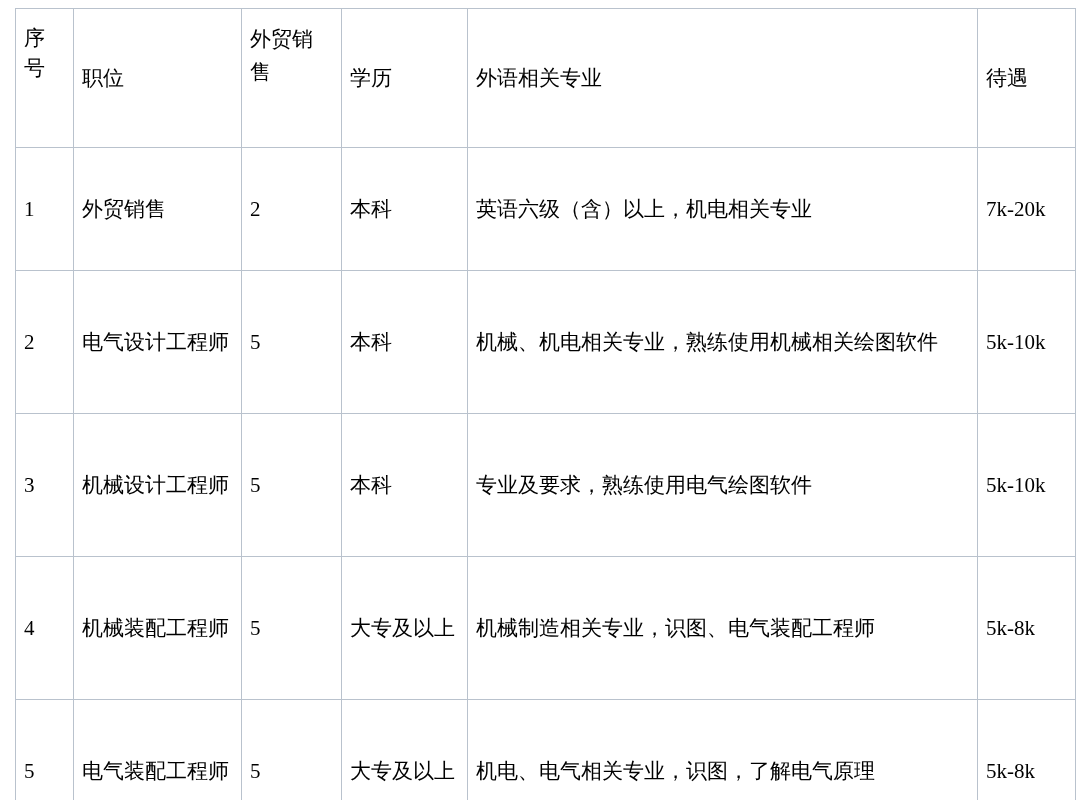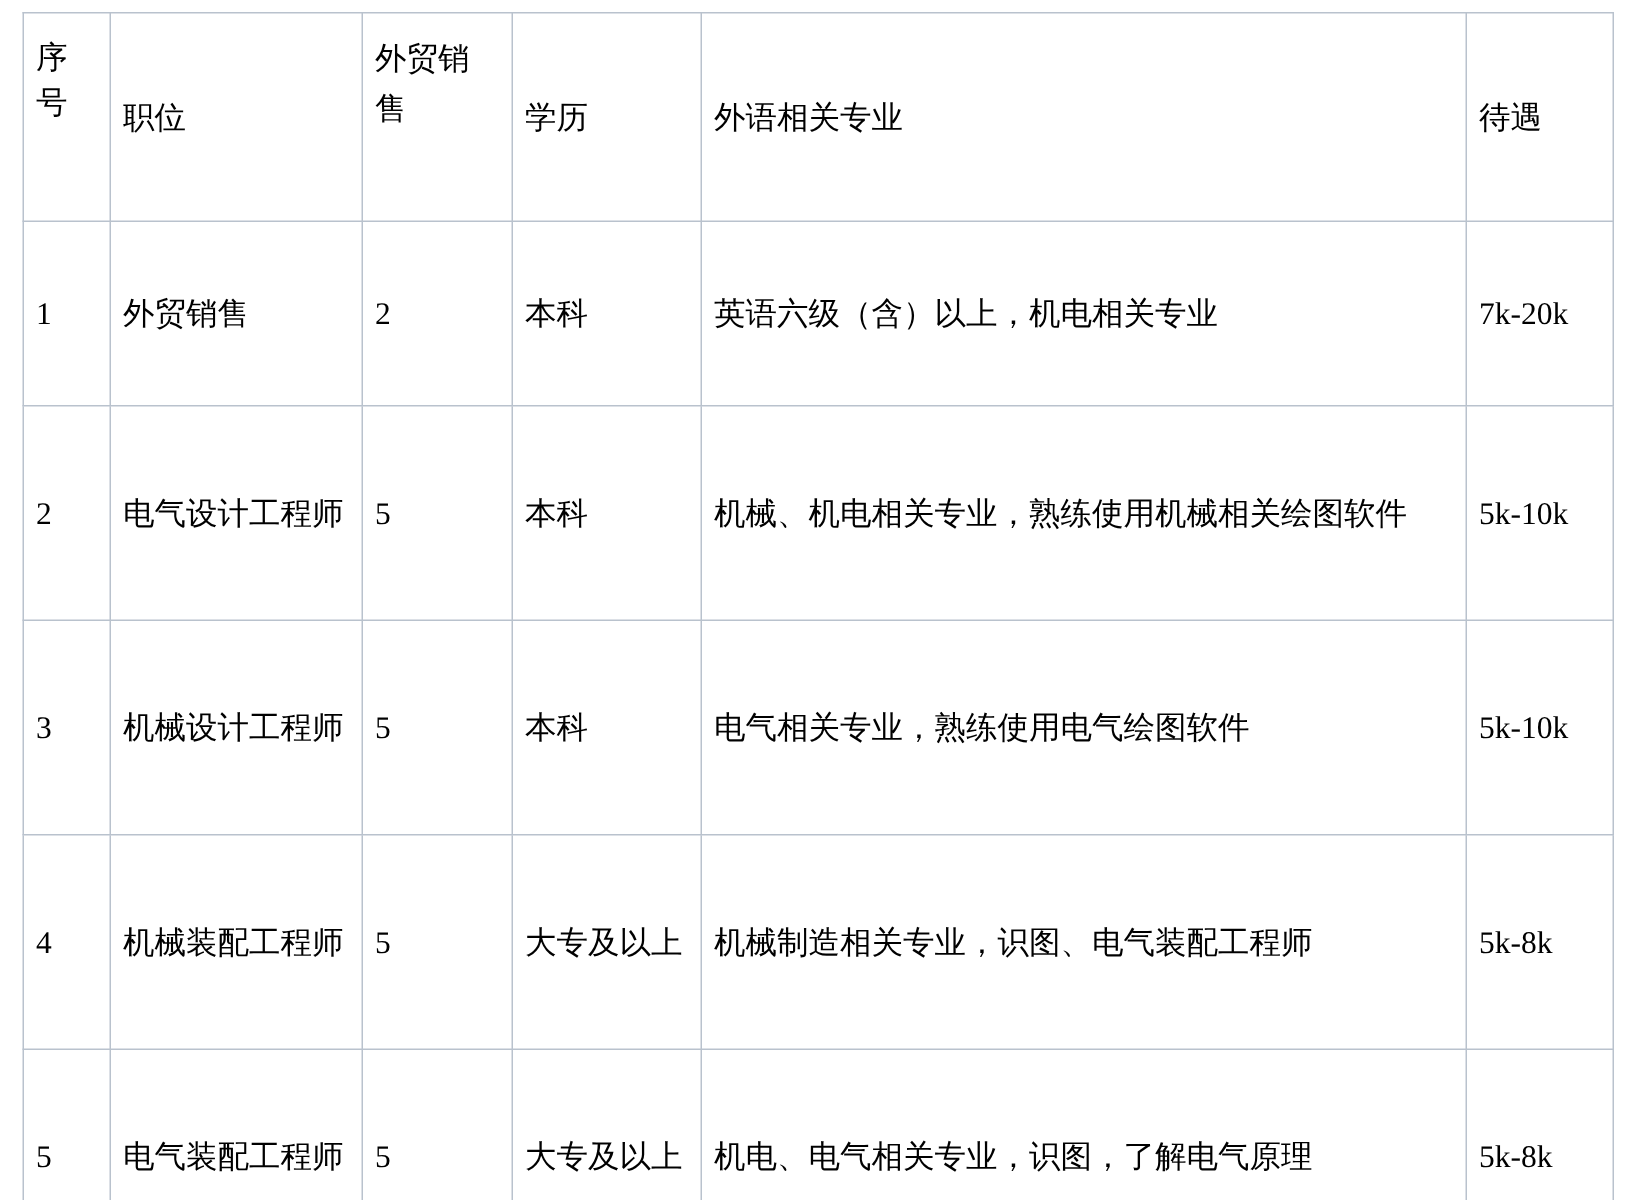--- a/index.html
+++ b/index.html
@@ -113,21 +113,21 @@
         <td class="edu">本科</td>
         <td class="req two-line">机械、机电相关专业，熟练使用机械相关绘图软件</td>
         <td class="pay two-line">5k-10k</td>
       </tr>
 
       <tr class="r3">
         <td class="idx">3</td>
         <td class="pos two-line">机械设计工程师</td>
         <td class="num">5</td>
         <td class="edu">本科</td>
-        <td class="req two-line">电气相关专业，熟练使用电气绘图软件</td>
+        <td class="req two-line">专业及要求，熟练使用电气绘图软件</td>
         <td class="pay two-line">5k-10k</td>
       </tr>
 
       <tr class="r4">
         <td class="idx">4</td>
         <td class="pos two-line">机械装配工程师</td>
         <td class="num">5</td>
         <td class="edu two-line">大专及以上</td>
         <td class="req two-line">机械制造相关专业，识图、电气装配工程师</td>
         <td class="pay">5k-8k</td>

